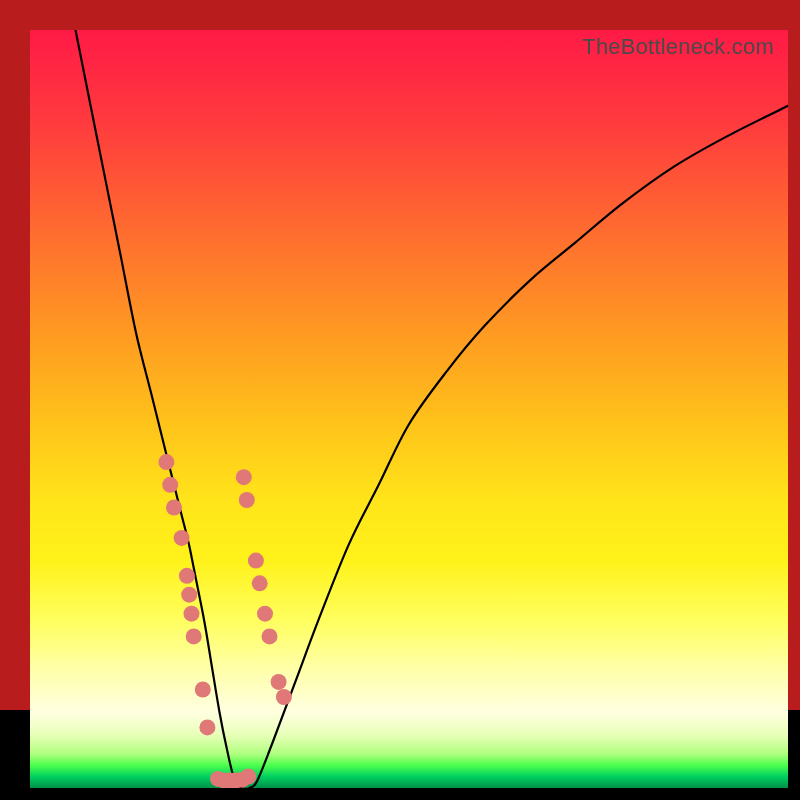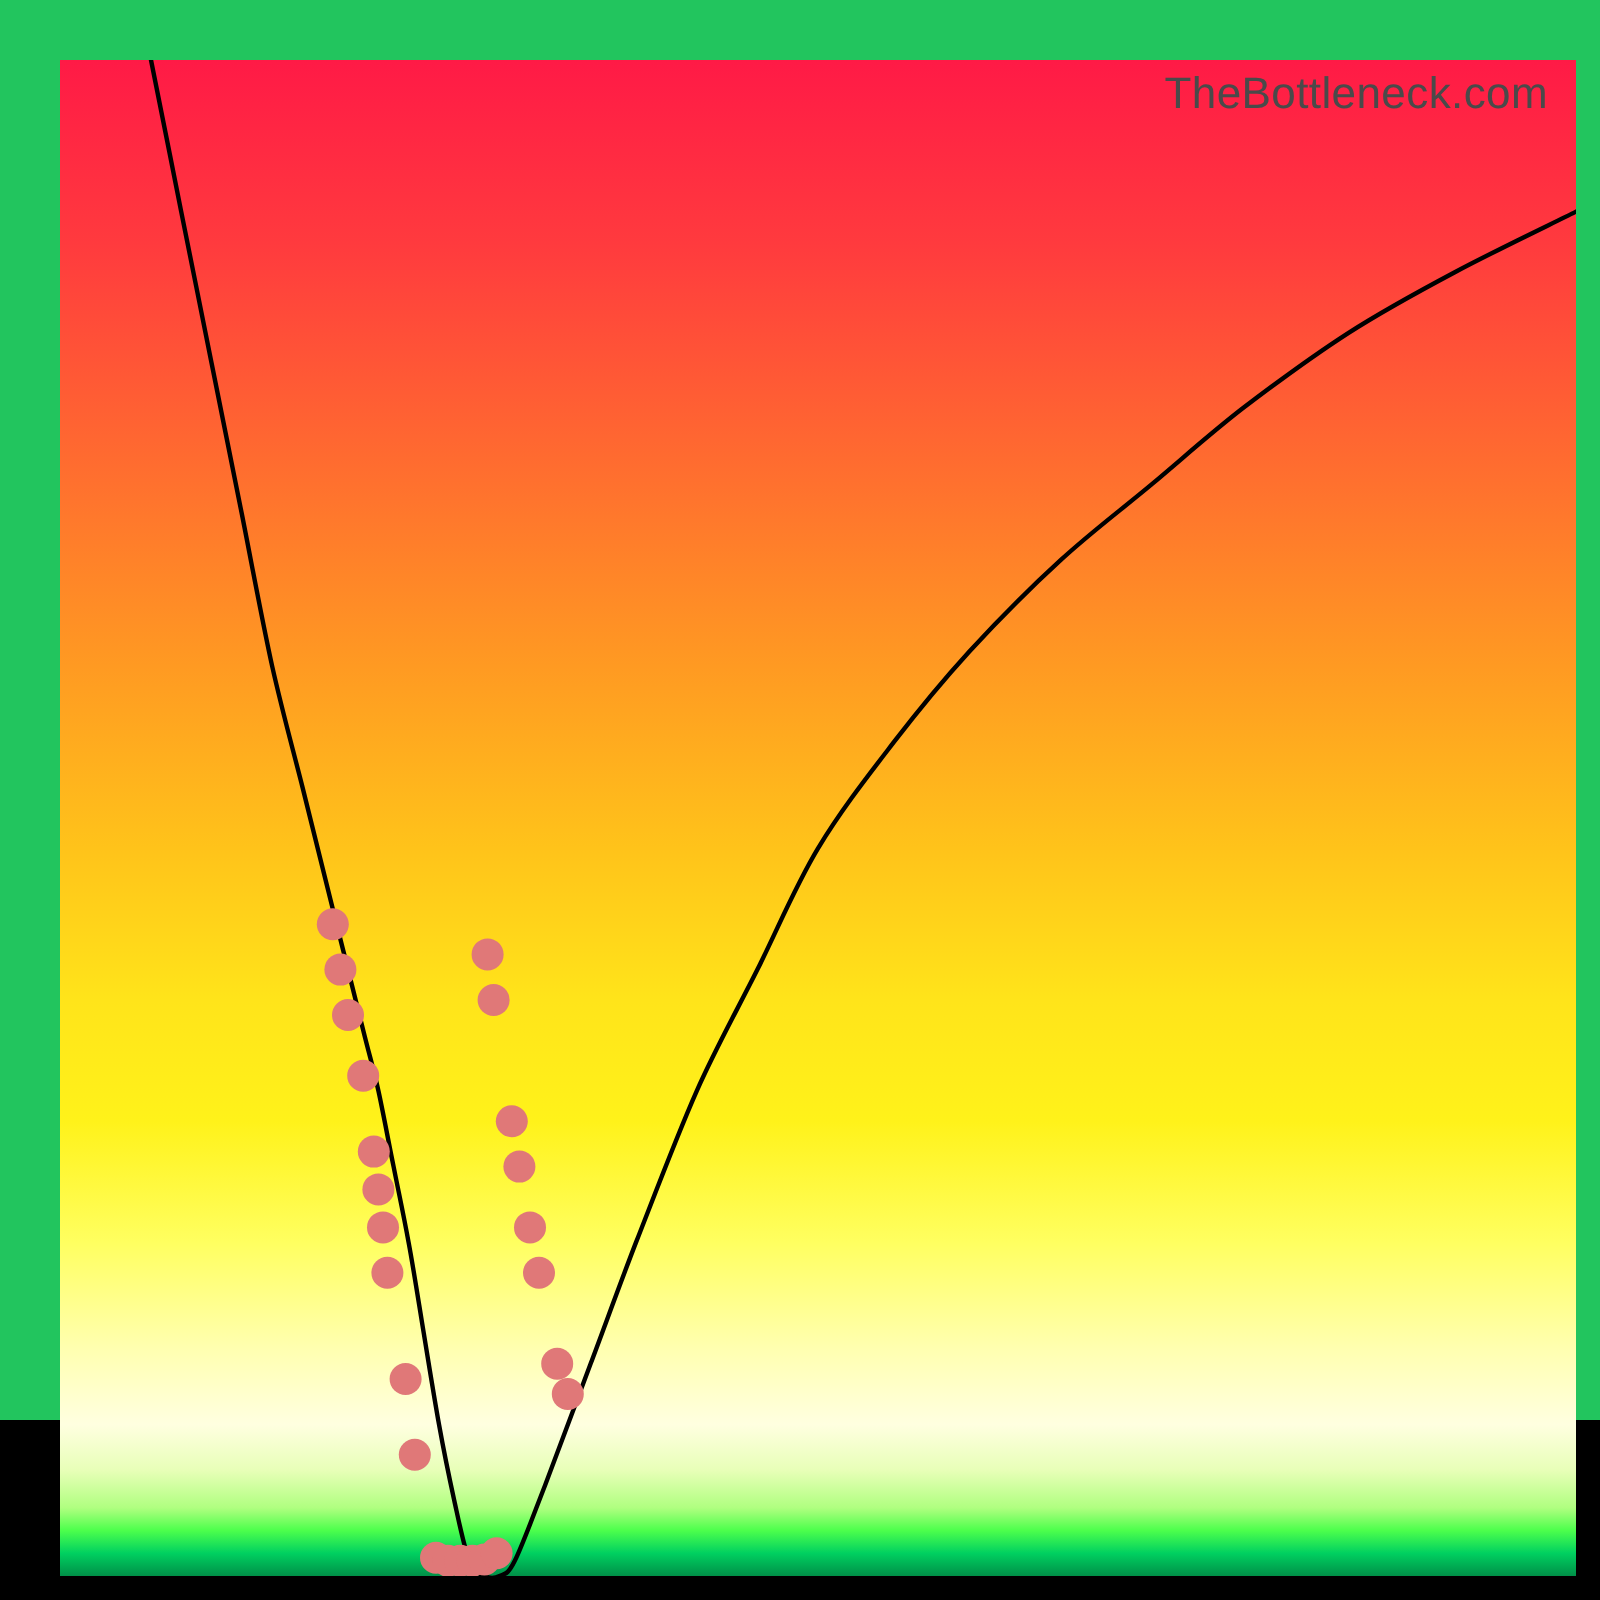--- a/index.html
+++ b/index.html
@@ -8,21 +8,21 @@
     width: 800px;
     height: 800px;
     overflow: hidden;
     background: #000;
     font-family: Arial, Helvetica, sans-serif;
   }
   .frame {
     position: relative;
     width: 800px;
     height: 710px;
-    background: #22c55e;
+    background: #b91c1c;
   }
   .plot-area {
     position: absolute;
     left: 30px;
     top: 30px;
     width: 758px;
     height: 758px;
     background: linear-gradient(to bottom,
       #ff1a46 0%,
       #ff3a3e 12%,

